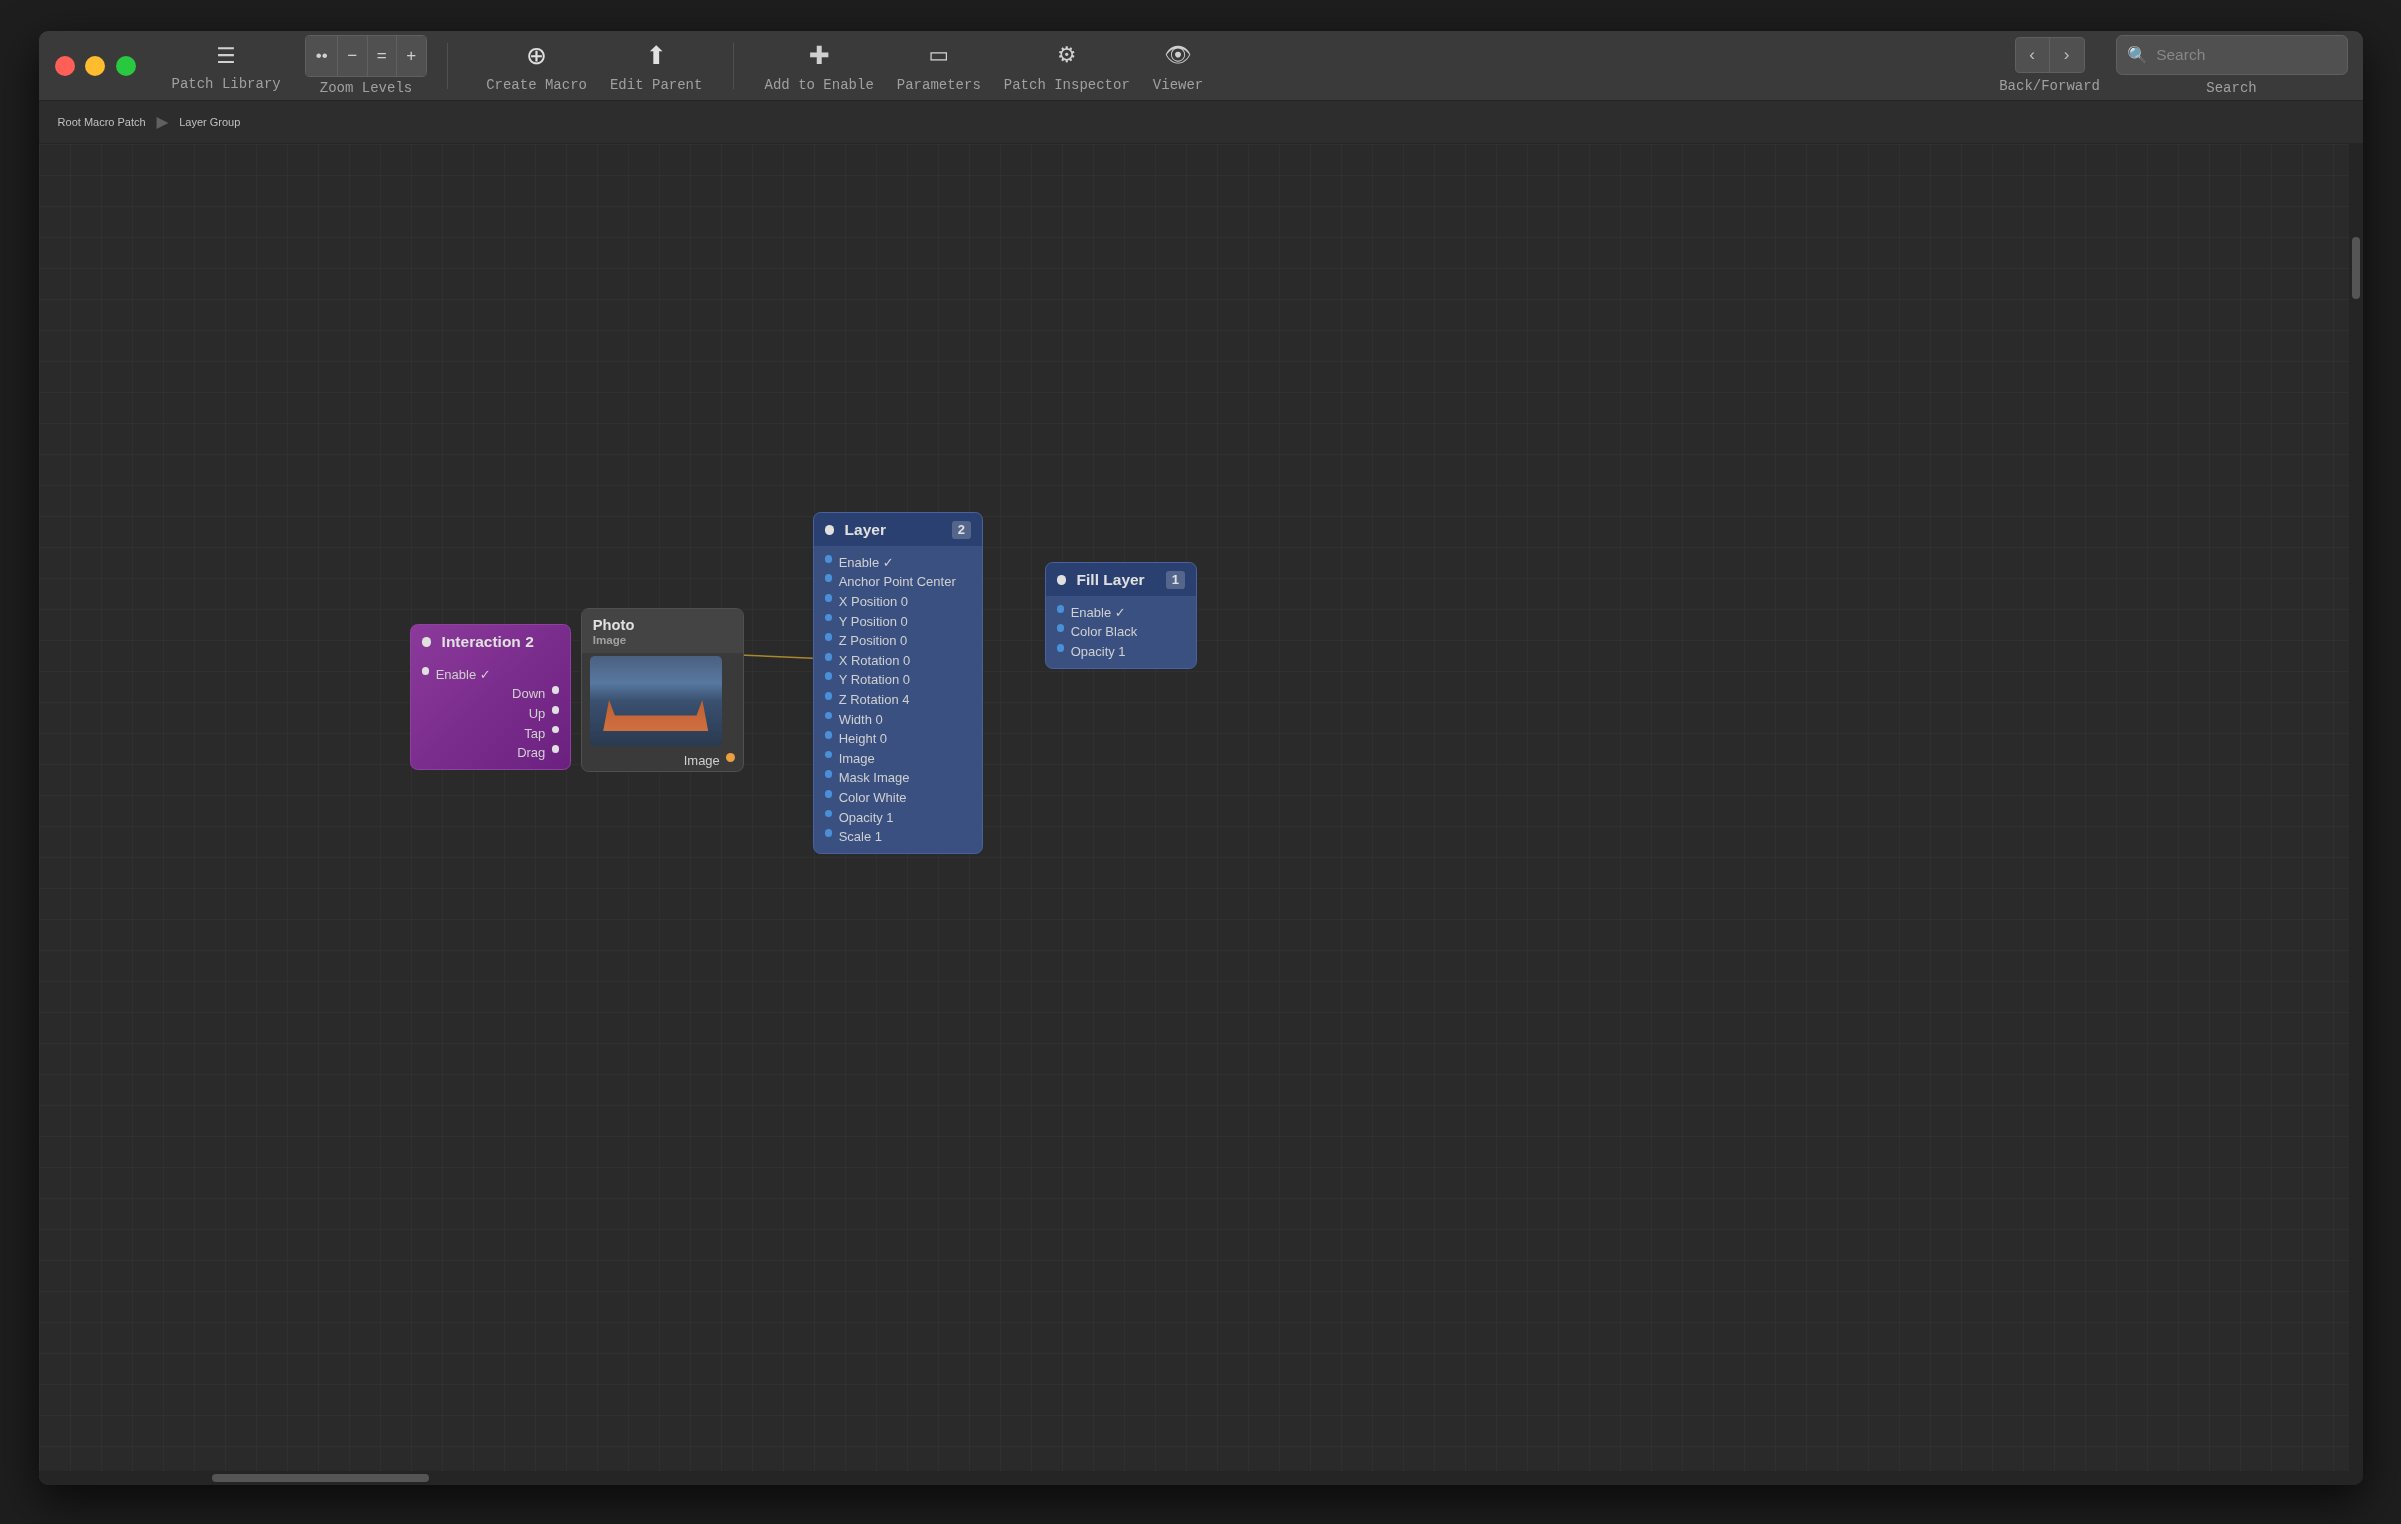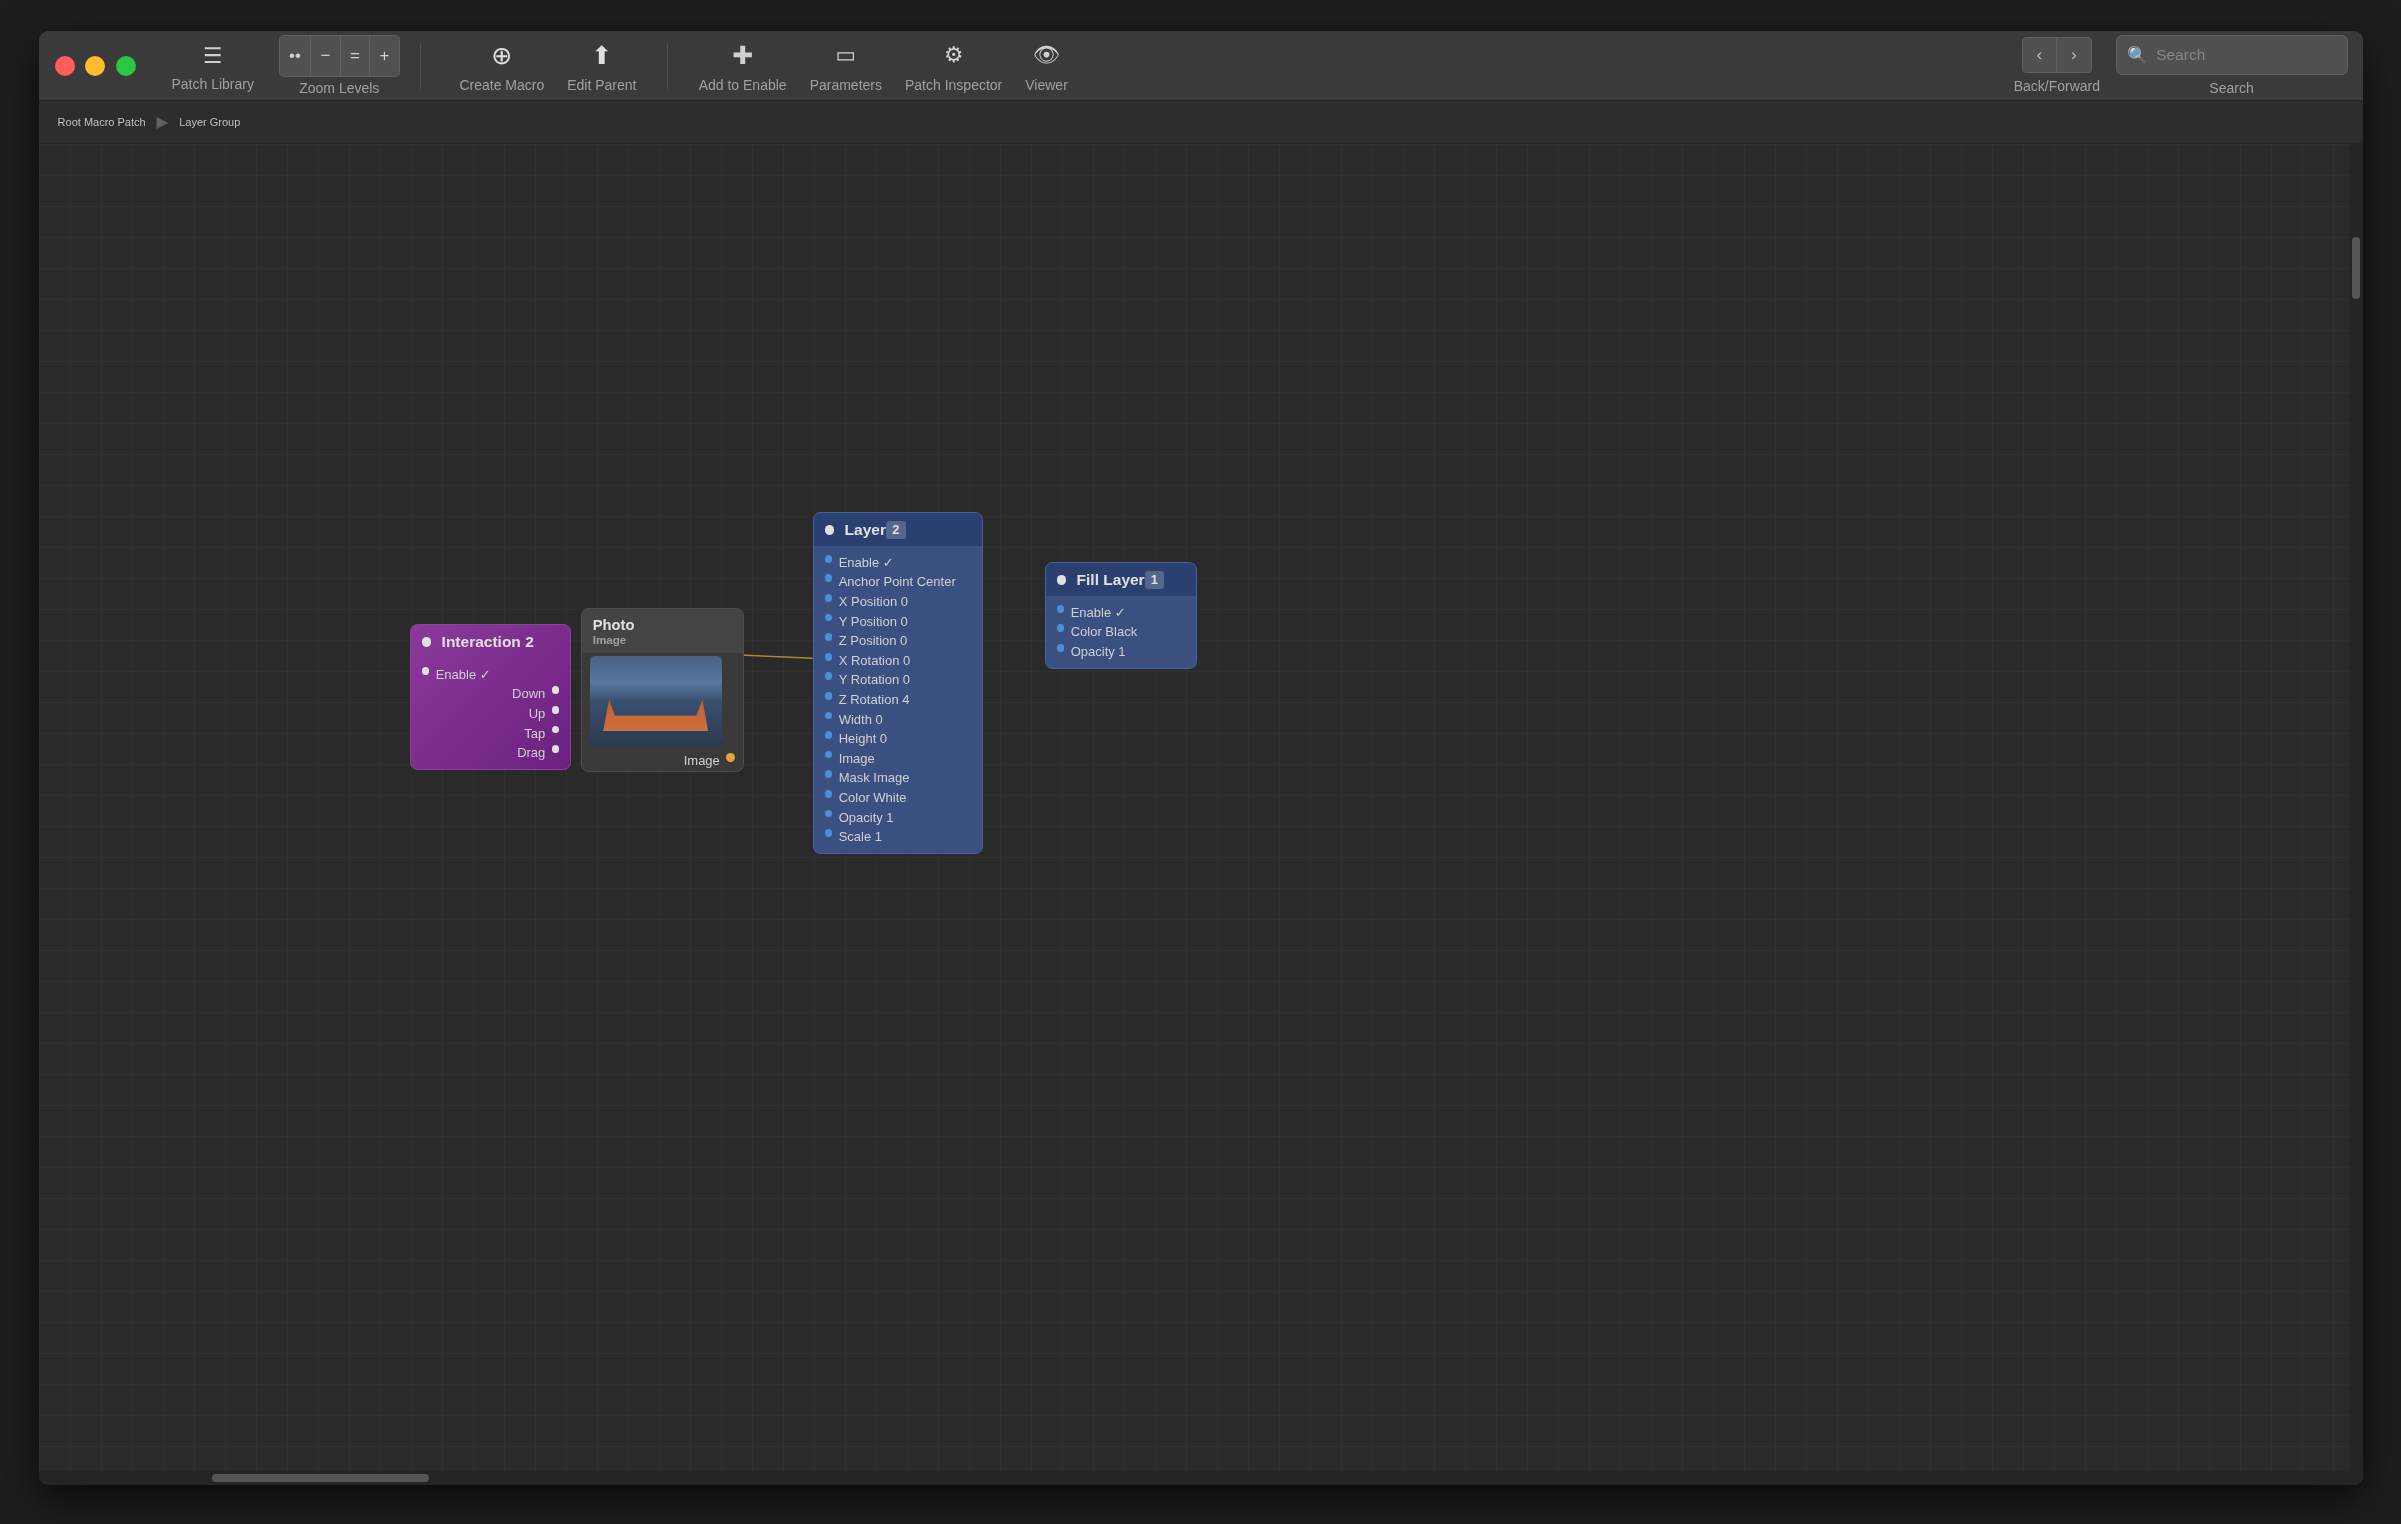--- a/index.html
+++ b/index.html
@@ -107,20 +107,21 @@
       display: flex;
       align-items: center;
       justify-content: center;
       font-size: 21.7px;
       color: #d0d0d0;
     }
 
     .toolbar-label {
       font-size: 14px;
       color: #a0a0a0;
+      font-family: Liberation Mono, monospace;
     }
 
     .toolbar-separator {
       width: 0.8px;
       height: 46px;
       background: #505050;
       margin: 0 7.7px;
     }
 
     .toolbar-right {
@@ -214,21 +215,21 @@
       color: #e0e0e0;
       overflow: hidden;
     }
 
     .node-header {
       padding: 7.7px 10.8px;
       font-size: 15.5px;
       font-weight: 600;
       display: flex;
       align-items: center;
-      justify-content: flex-start;
+      justify-content: space-between;
     }
 
     .node-dot {
       width: 9.3px;
       height: 9.3px;
       border-radius: 50%;
       background: #e0e0e0;
       display: inline-block;
       margin-right: 6.2px;
     }

